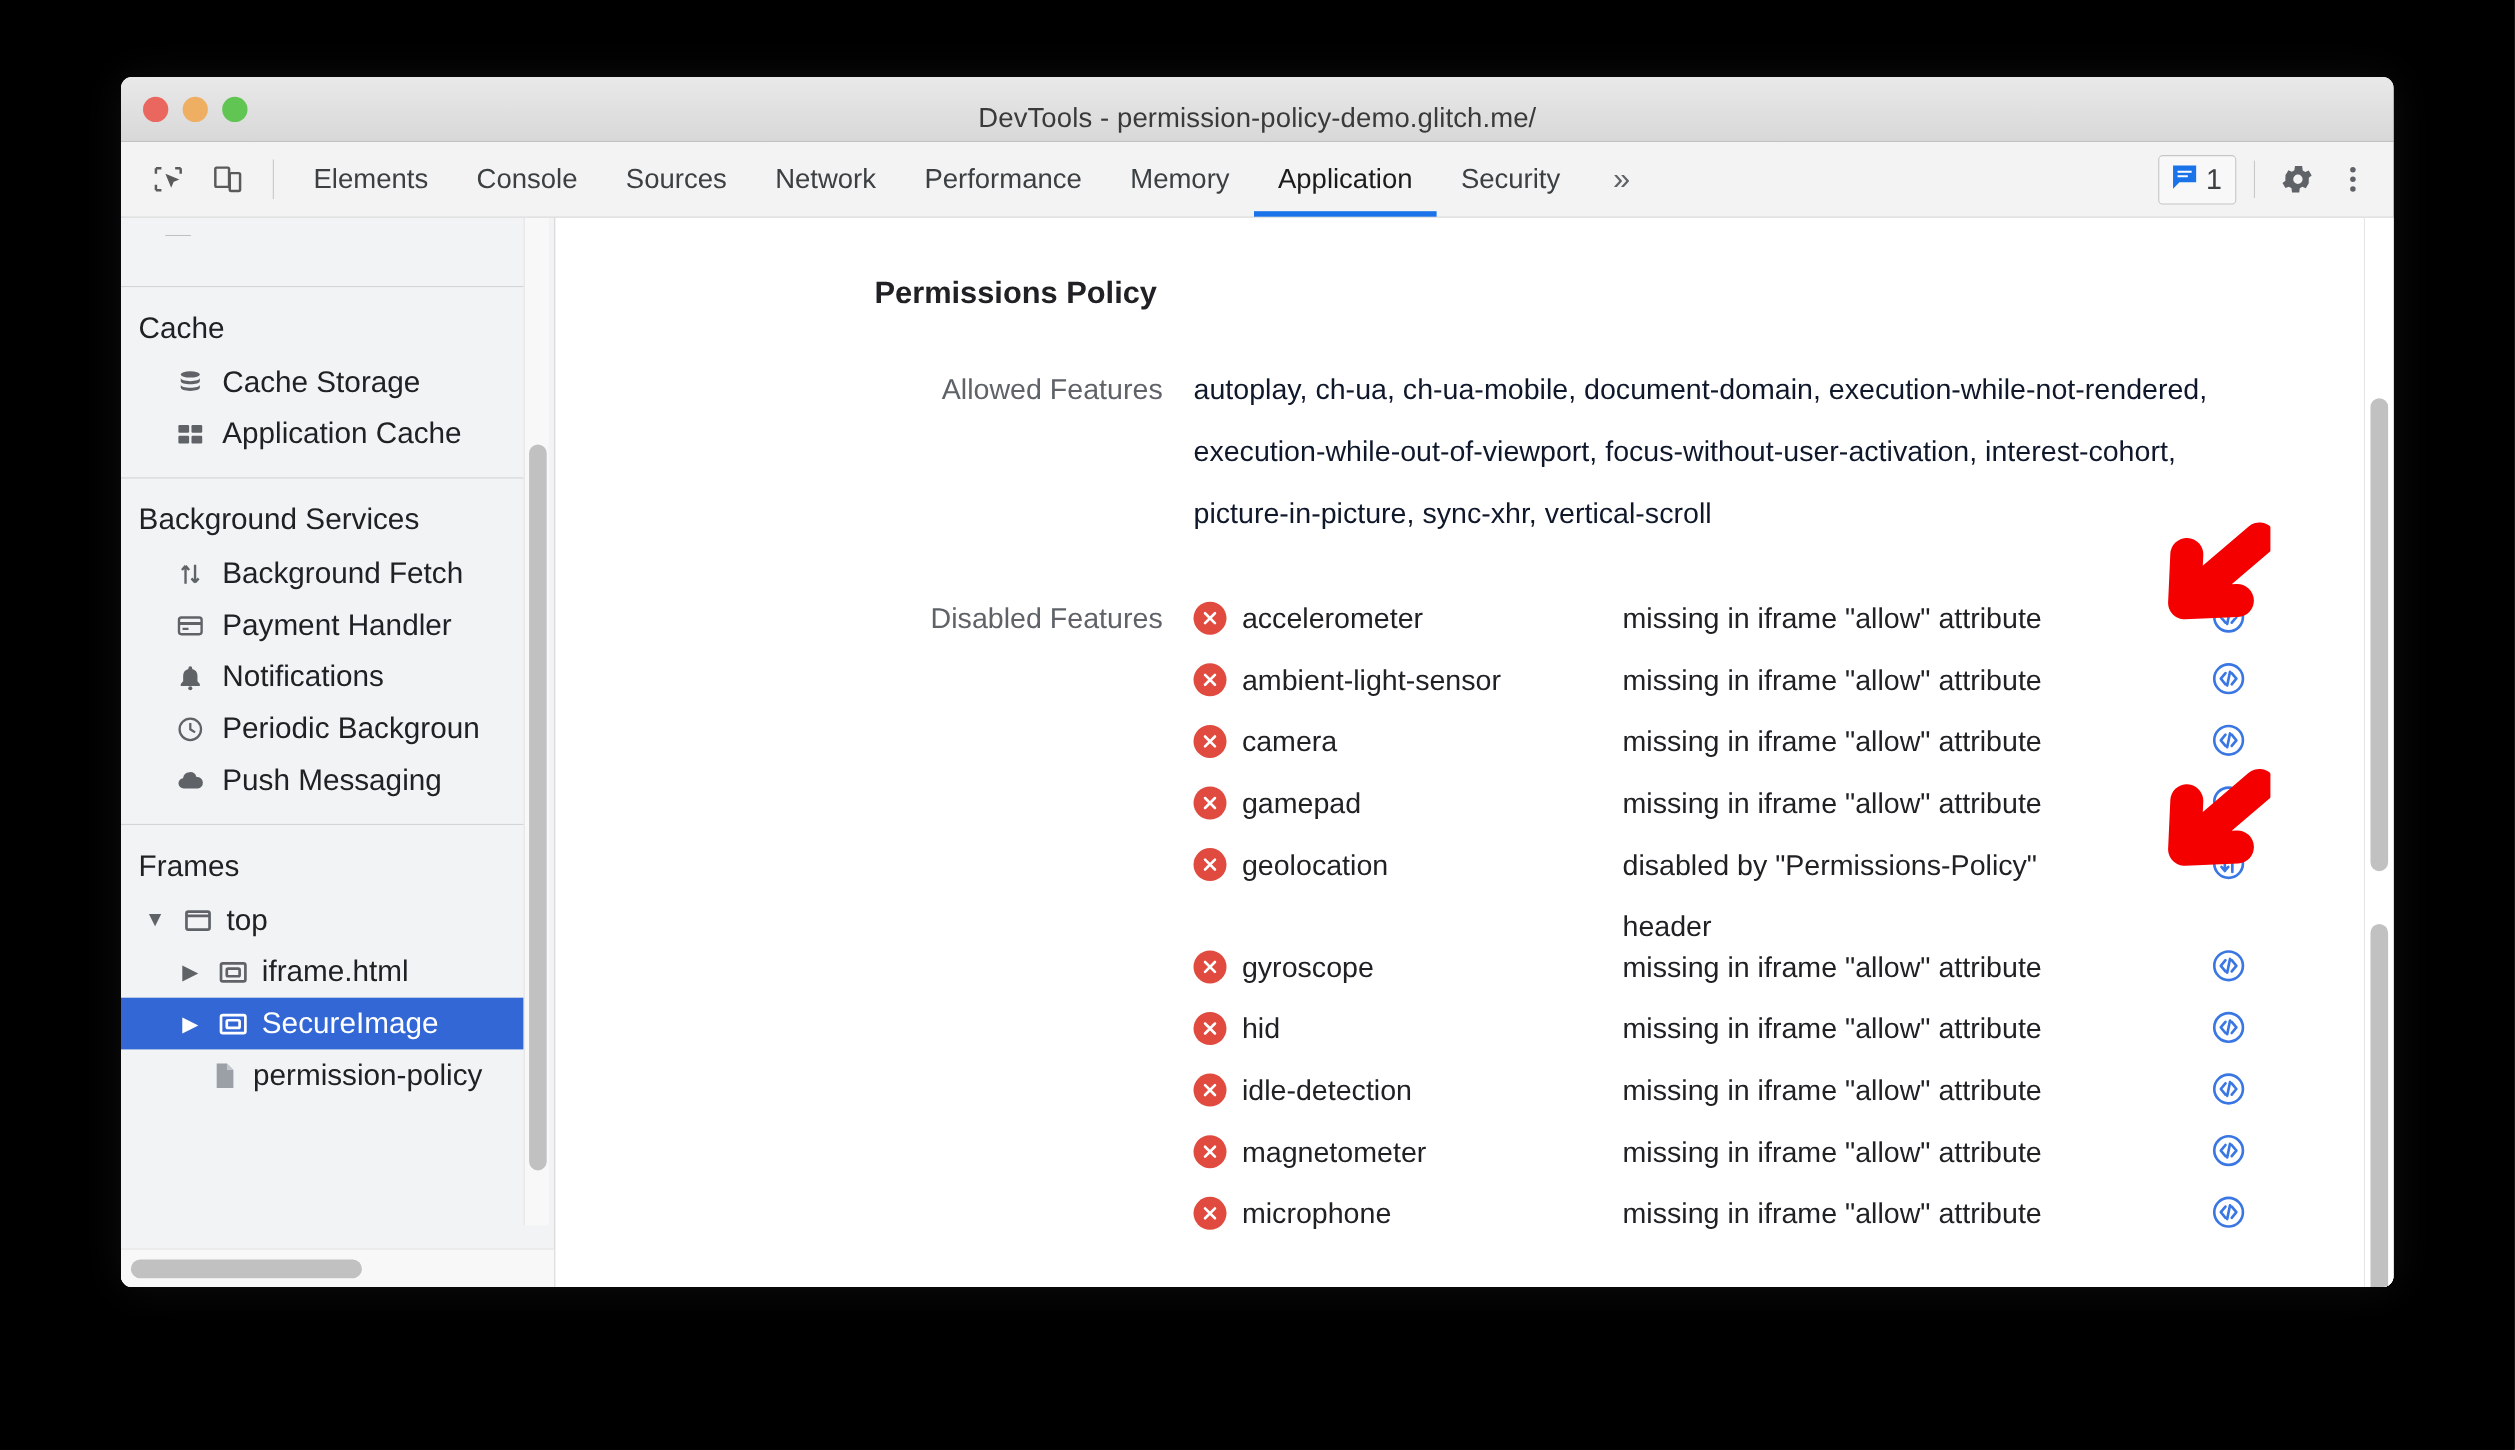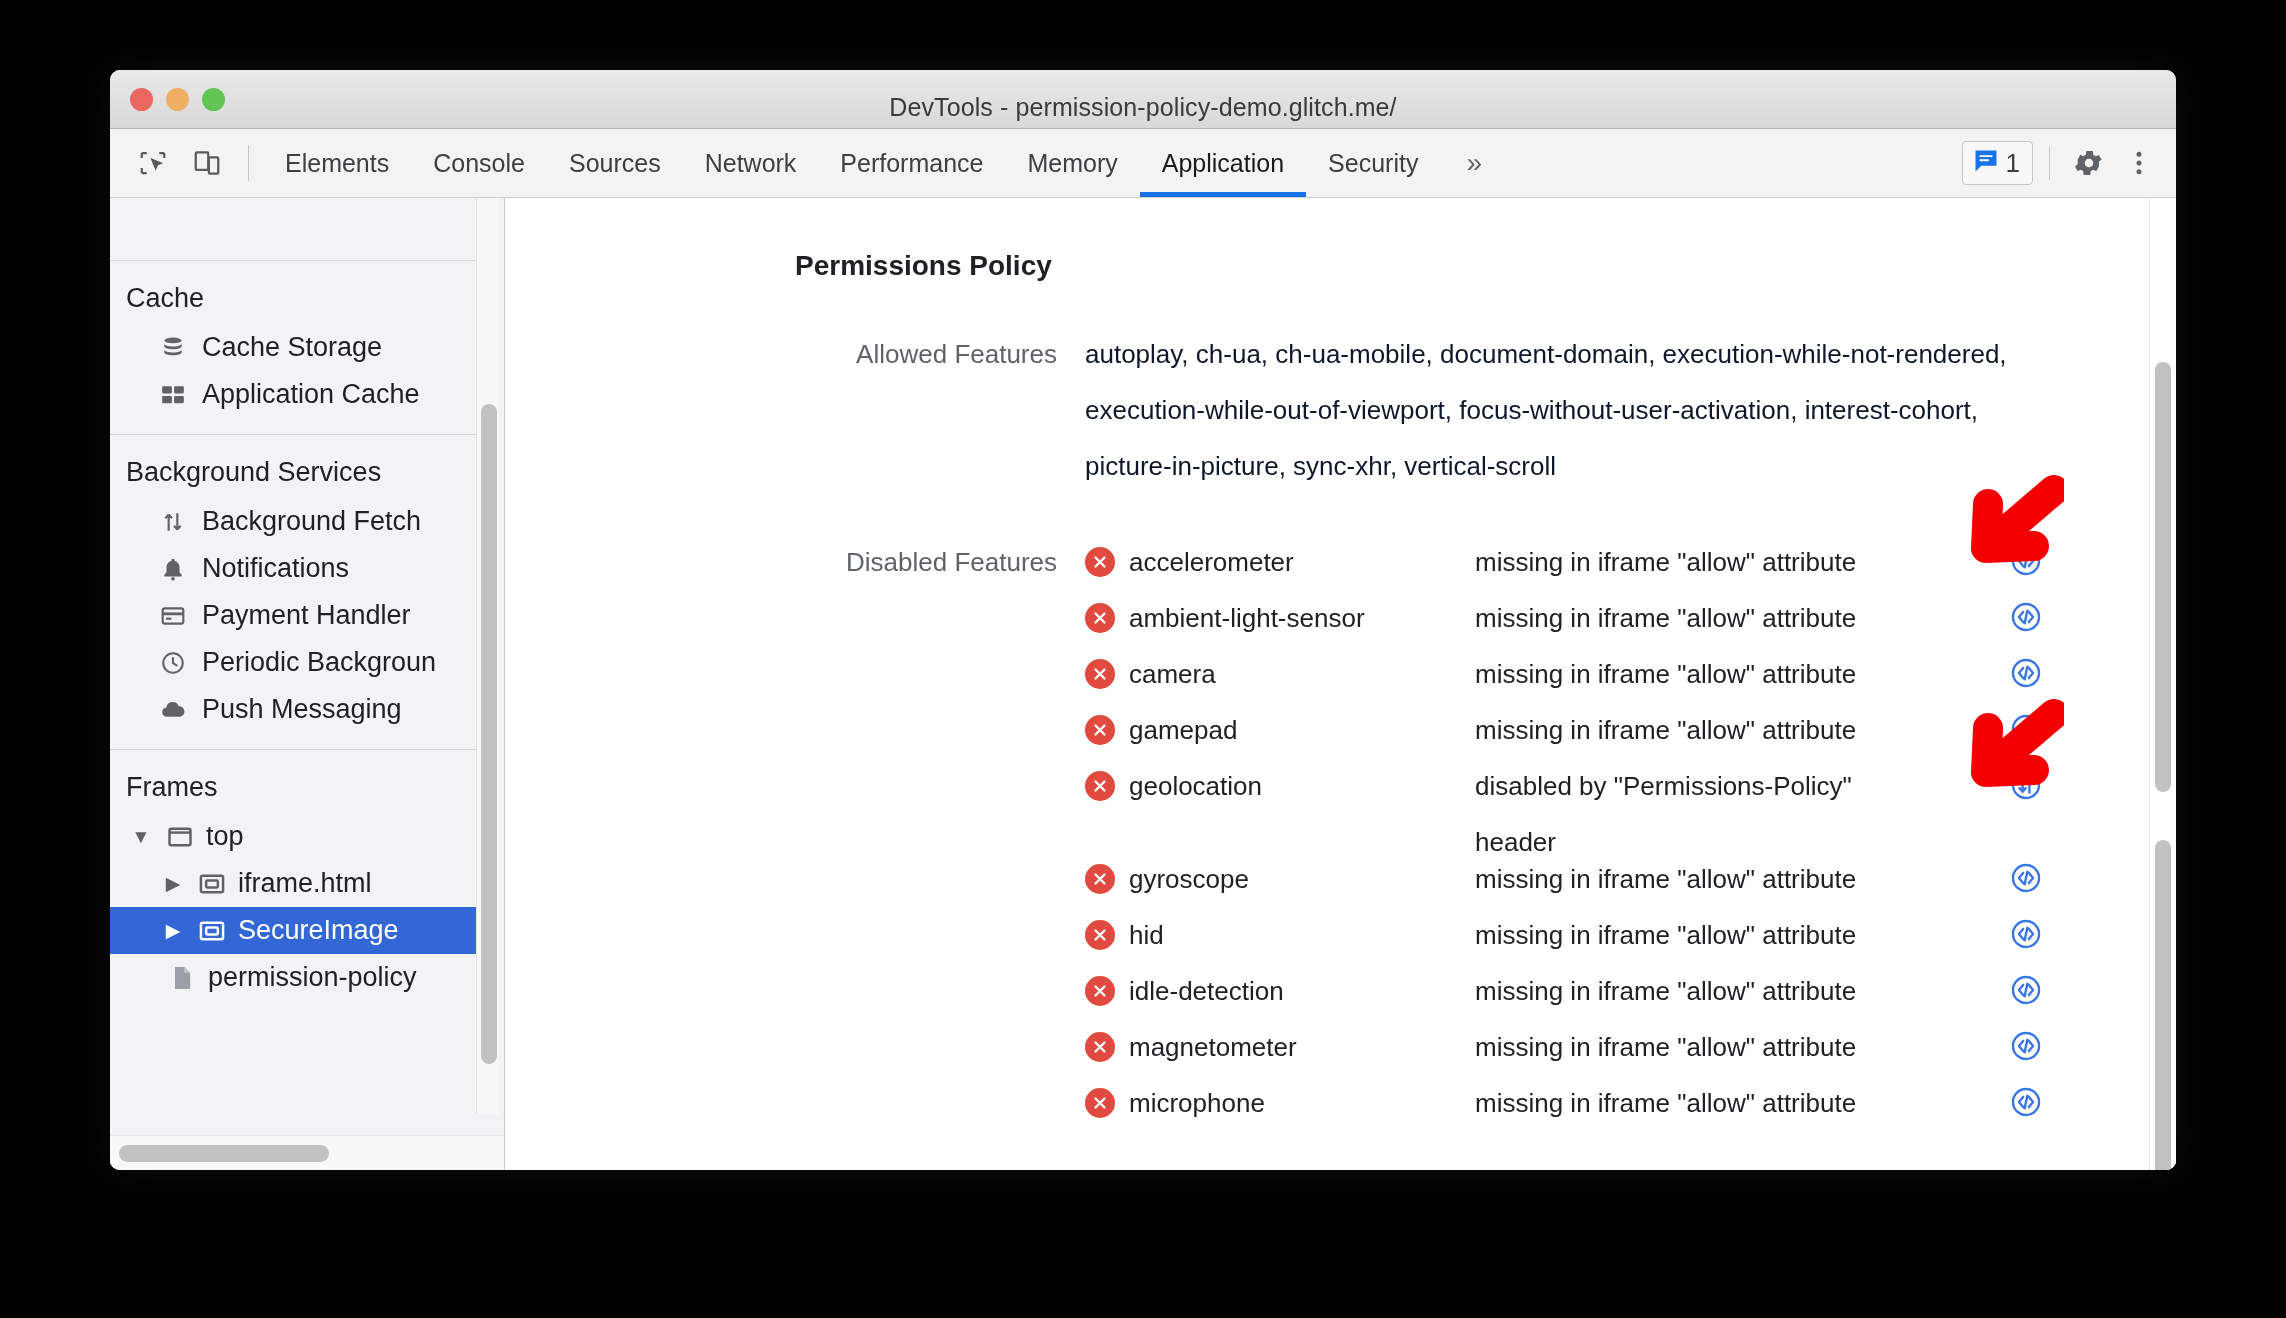--- a/index.html
+++ b/index.html
@@ -228,21 +228,21 @@
   .tree-item {
     display: flex;
     align-items: center;
     height: 47px;
     gap: 10px;
     white-space: nowrap;
     padding-left: 18px;
   }
   .tree-item.indent1 { padding-left: 18px; }
   .tree-item.indent2 { padding-left: 50px; }
-  .tree-item.indent3 { padding-left: 56px; }
+  .tree-item.indent3 { padding-left: 78px; }
   .tree-item .twisty {
     width: 26px;
     flex: 0 0 26px;
     display: flex;
     align-items: center;
     justify-content: center;
     color: #5f6368;
     font-size: 19px;
   }
   .tree-item .ticon {
@@ -527,37 +527,37 @@
                   <path d="M8 20V5M8 5L5 8.5M8 5l3 3.5"></path>
                   <path d="M16 4v15M16 19l3-3.5M16 19l-3-3.5"></path>
                 </svg>
               </span>
               <span class="label">Background Fetch</span>
             </div>
 
 
             <div class="side-item">
               <span class="sicon">
-                <svg width="26" height="26" viewBox="0 0 24 24" fill="currentColor">
-                  <path d="M12 2.5a1.6 1.6 0 011.6 1.6v.6A6 6 0 0118 10.3V15l2 2.4V19H4v-1.6L6 15v-4.7a6 6 0 014.4-5.6v-.6A1.6 1.6 0 0112 2.5z"></path>
-                  <circle cx="12" cy="21" r="1.7"></circle>
-                </svg>
-              </span>
-              <span class="label">Notifications</span>
-            </div>
-
-            <div class="side-item">
-              <span class="sicon">
                 <svg width="26" height="26" viewBox="0 0 24 24" fill="none" stroke="currentColor" stroke-width="2">
                   <rect x="2.5" y="5" width="19" height="14" rx="2"></rect>
                   <path d="M2.5 10h19" stroke-width="2.6"></path>
                   <path d="M5.5 14.5h5"></path>
                 </svg>
               </span>
               <span class="label">Payment Handler</span>
+            </div>
+
+            <div class="side-item">
+              <span class="sicon">
+                <svg width="26" height="26" viewBox="0 0 24 24" fill="currentColor">
+                  <path d="M12 2.5a1.6 1.6 0 011.6 1.6v.6A6 6 0 0118 10.3V15l2 2.4V19H4v-1.6L6 15v-4.7a6 6 0 014.4-5.6v-.6A1.6 1.6 0 0112 2.5z"></path>
+                  <circle cx="12" cy="21" r="1.7"></circle>
+                </svg>
+              </span>
+              <span class="label">Notifications</span>
             </div>
 
             <div class="side-item">
               <span class="sicon">
                 <svg width="26" height="26" viewBox="0 0 24 24" fill="none" stroke="currentColor" stroke-width="1.9">
                   <circle cx="12" cy="12" r="9"></circle>
                   <path d="M12 6.8V12l4 2.6"></path>
                 </svg>
               </span>
               <span class="label">Periodic Backgroun</span>

